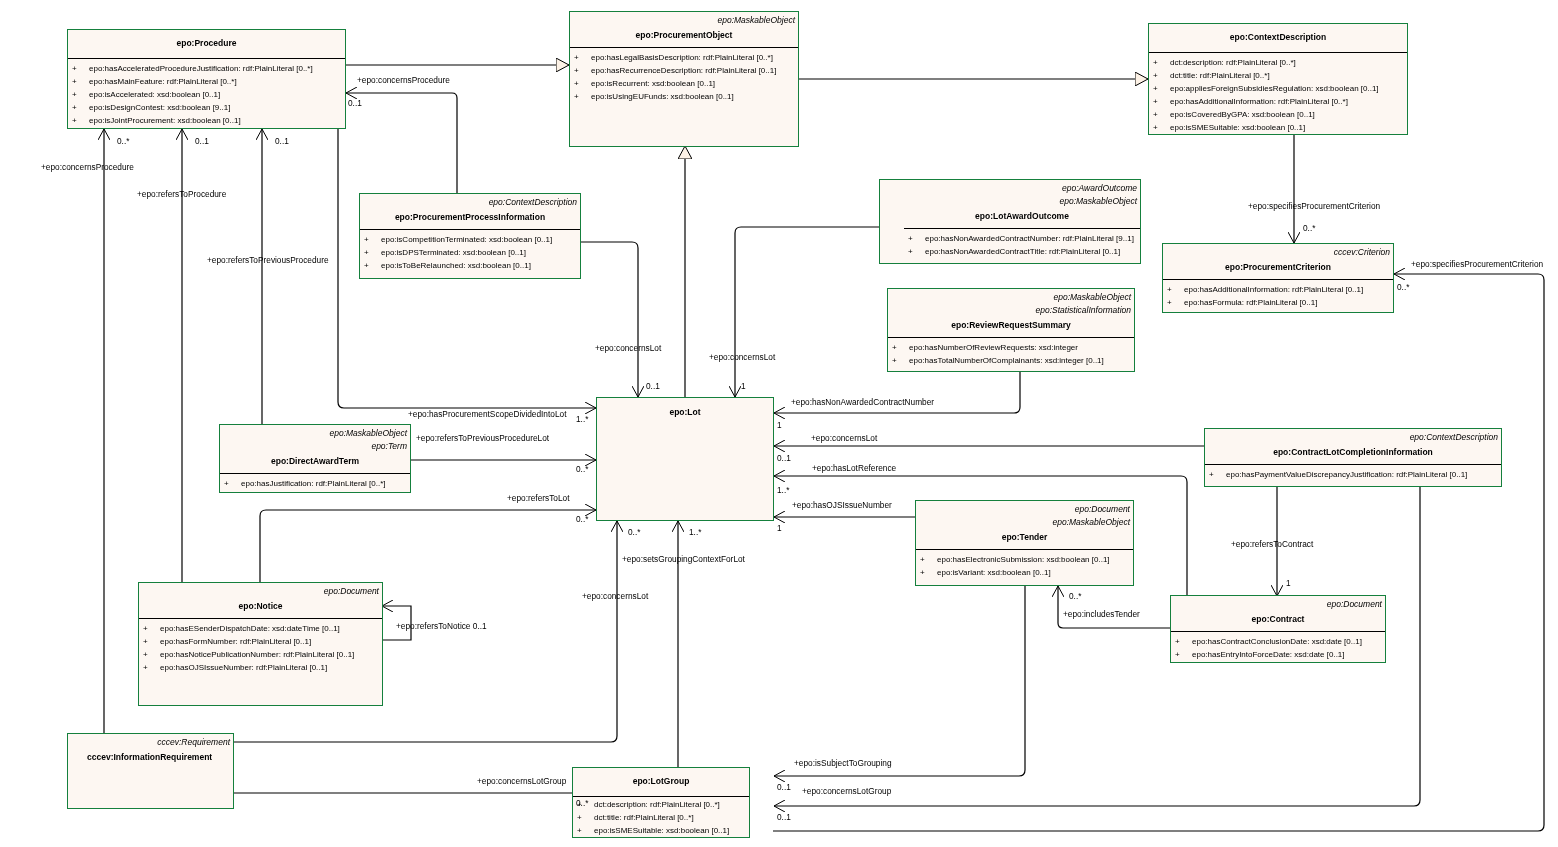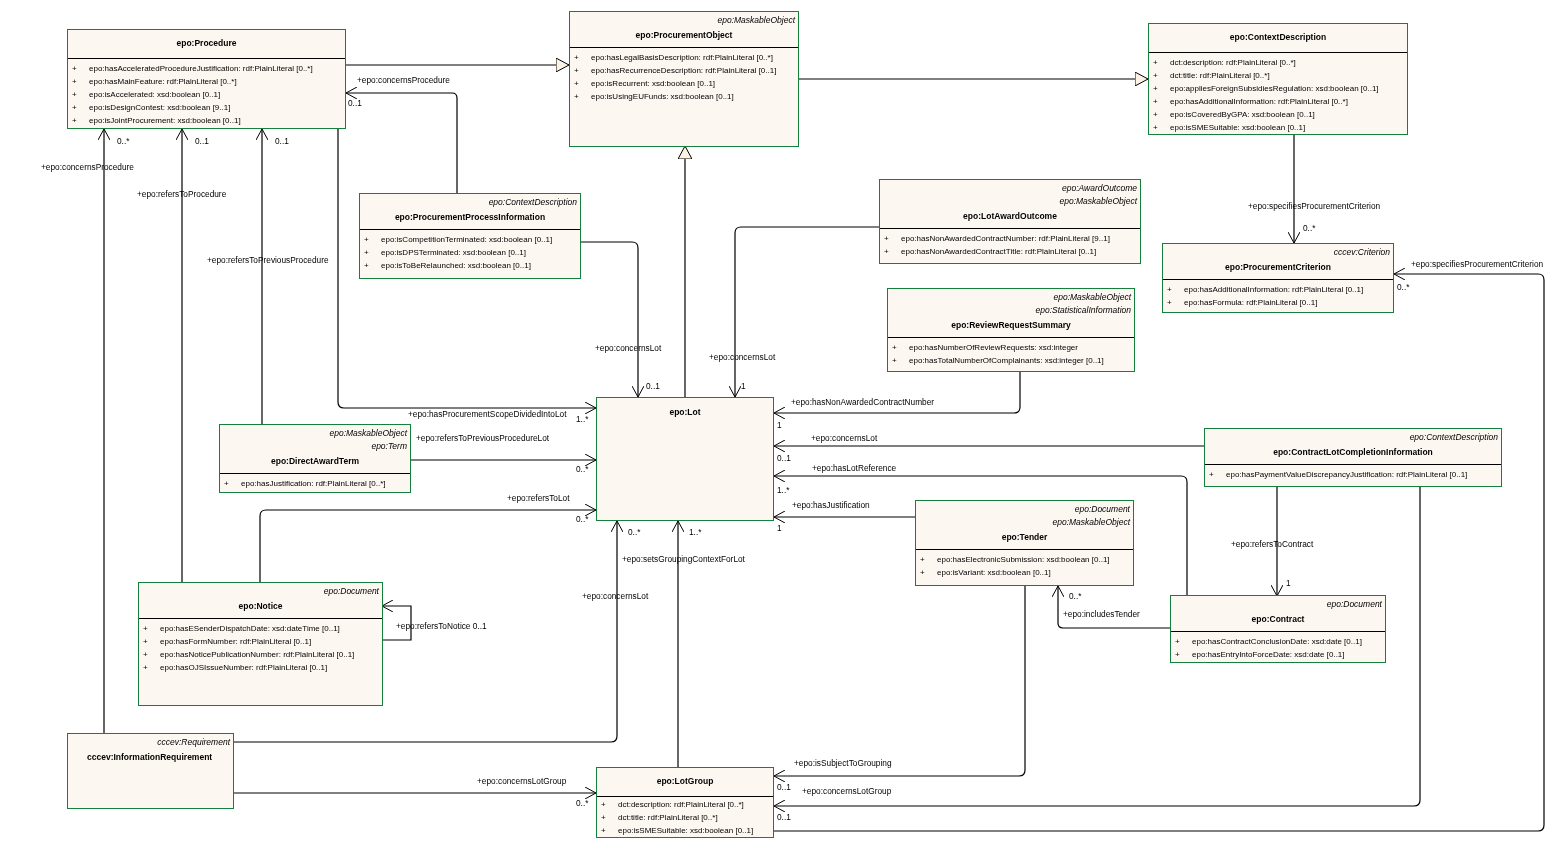--- a/index.html
+++ b/index.html
@@ -199,21 +199,21 @@
         <span class="plus">+</span>
         <span>epo:isDPSTerminated: xsd:boolean [0..1]</span>
       </div>
       <div class="attr">
         <span class="plus">+</span>
         <span>epo:isToBeRelaunched: xsd:boolean [0..1]</span>
       </div>
     </div>
 </div>
 
-<div class="cls" style="left:879px;top:179px;width:262px;height:85px;">
+<div class="cls" style="left:879px;top:179px;width:262px;height:85px;padding-left:24px;">
   <div class="head">
     <div class="stereo">epo:AwardOutcome</div>
     <div class="stereo">epo:MaskableObject</div>
     <div class="name">epo:LotAwardOutcome</div>
   </div>
   <div class="attrs">
       <div class="attr">
         <span class="plus">+</span>
         <span>epo:hasNonAwardedContractNumber: rdf:PlainLiteral [9..1]</span>
       </div>
@@ -335,21 +335,21 @@
     </div>
 </div>
 
 <div class="cls noattrs" style="left:67px;top:733px;width:167px;height:76px;">
   <div class="head">
     <div class="stereo">cccev:Requirement</div>
     <div class="name left">cccev:InformationRequirement</div>
   </div>
 </div>
 
-<div class="cls" style="left:596px;top:767px;width:178px;height:71px;">
+<div class="cls" style="left:572px;top:767px;width:178px;height:71px;">
   <div class="head">
       <div class="name" style="line-height:22px;">epo:LotGroup</div>
     </div>
   <div class="attrs" style="padding-top:1px;">
       <div class="attr">
         <span class="plus">+</span>
         <span>dct:description: rdf:PlainLiteral [0..*]</span>
       </div>
       <div class="attr">
         <span class="plus">+</span>
@@ -391,21 +391,21 @@
 
 <div class="lbl" style="left:791px;top:397px;">+epo:hasNonAwardedContractNumber</div>
 <div class="lbl" style="left:777px;top:420px;">1</div>
 
 <div class="lbl" style="left:811px;top:433px;">+epo:concernsLot</div>
 <div class="lbl" style="left:777px;top:453px;">0..1</div>
 
 <div class="lbl" style="left:812px;top:463px;">+epo:hasLotReference</div>
 <div class="lbl" style="left:777px;top:485px;">1..*</div>
 
-<div class="lbl" style="left:792px;top:500px;">+epo:hasJustification</div>
+<div class="lbl" style="left:792px;top:500px;">+epo:hasOJSIssueNumber</div>
 <div class="lbl" style="left:777px;top:523px;">1</div>
 
 <div class="lbl" style="left:416px;top:433px;">+epo:refersToPreviousProcedureLot</div>
 <div class="lbl" style="left:576px;top:464px;">0..*</div>
 
 <div class="lbl" style="left:507px;top:493px;">+epo:refersToLot</div>
 <div class="lbl" style="left:576px;top:514px;">0..*</div>
 
 <div class="lbl" style="left:582px;top:591px;">+epo:concernsLot</div>
 <div class="lbl" style="left:628px;top:527px;">0..*</div>

